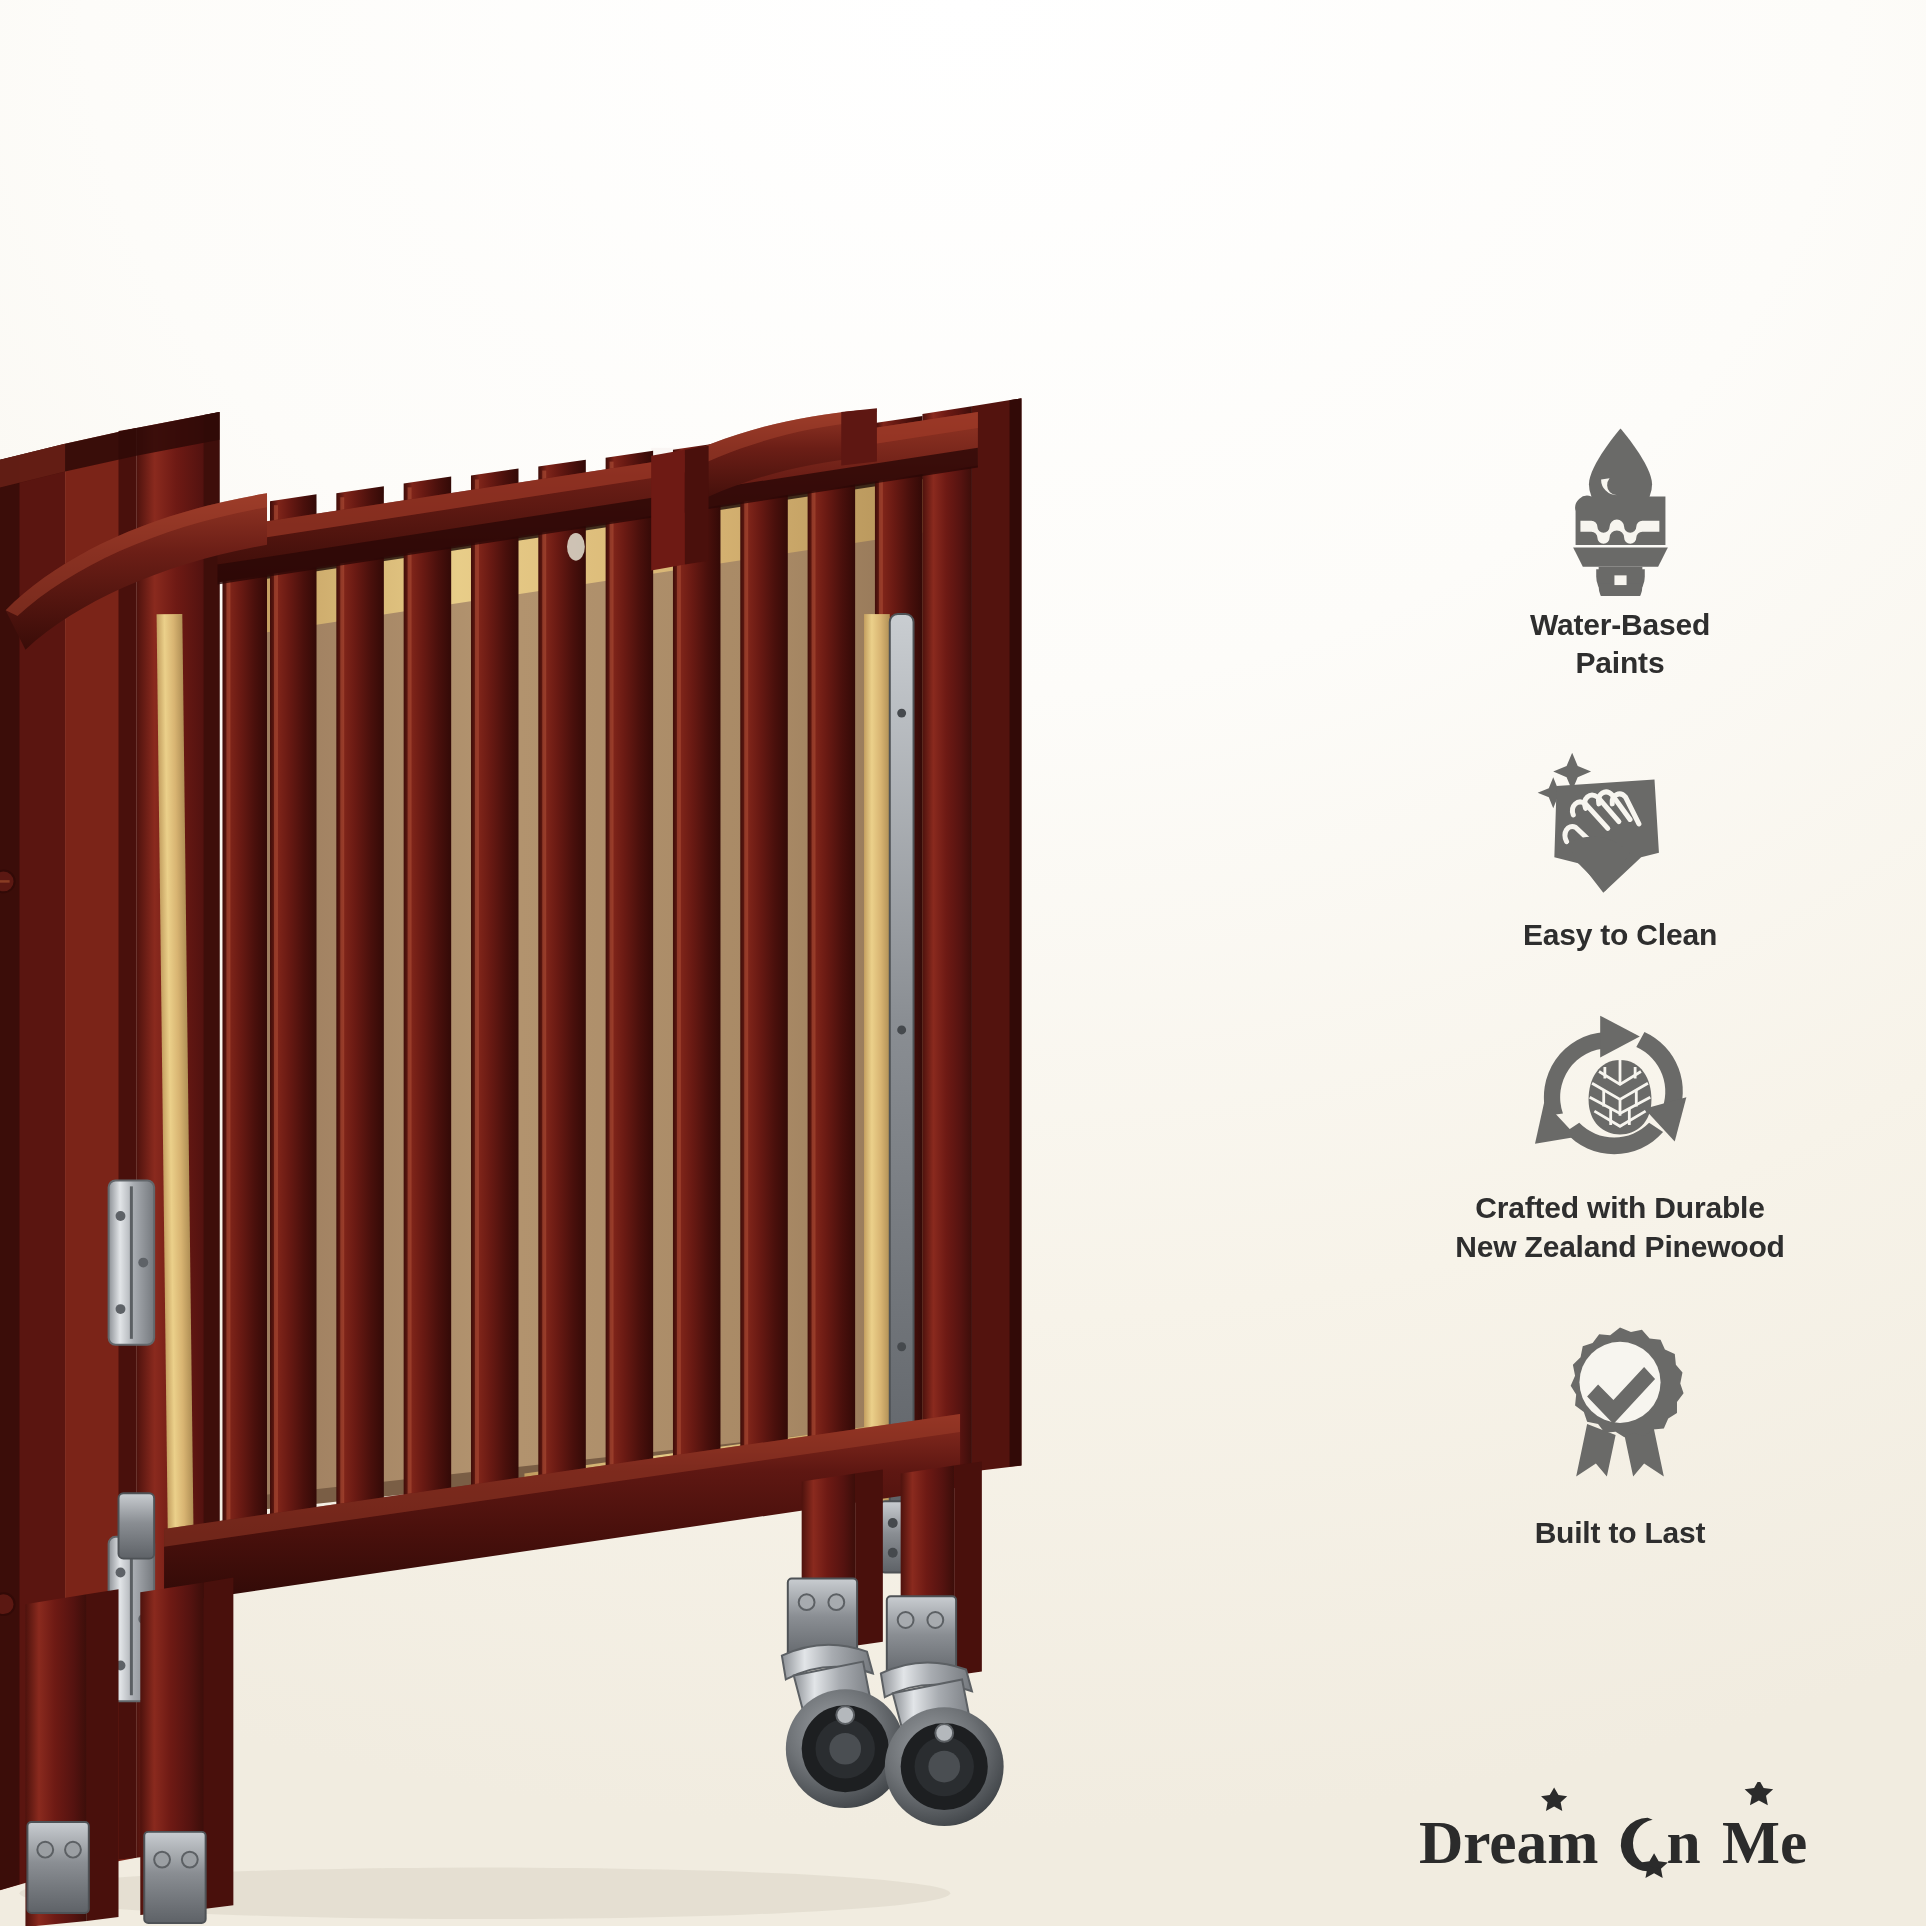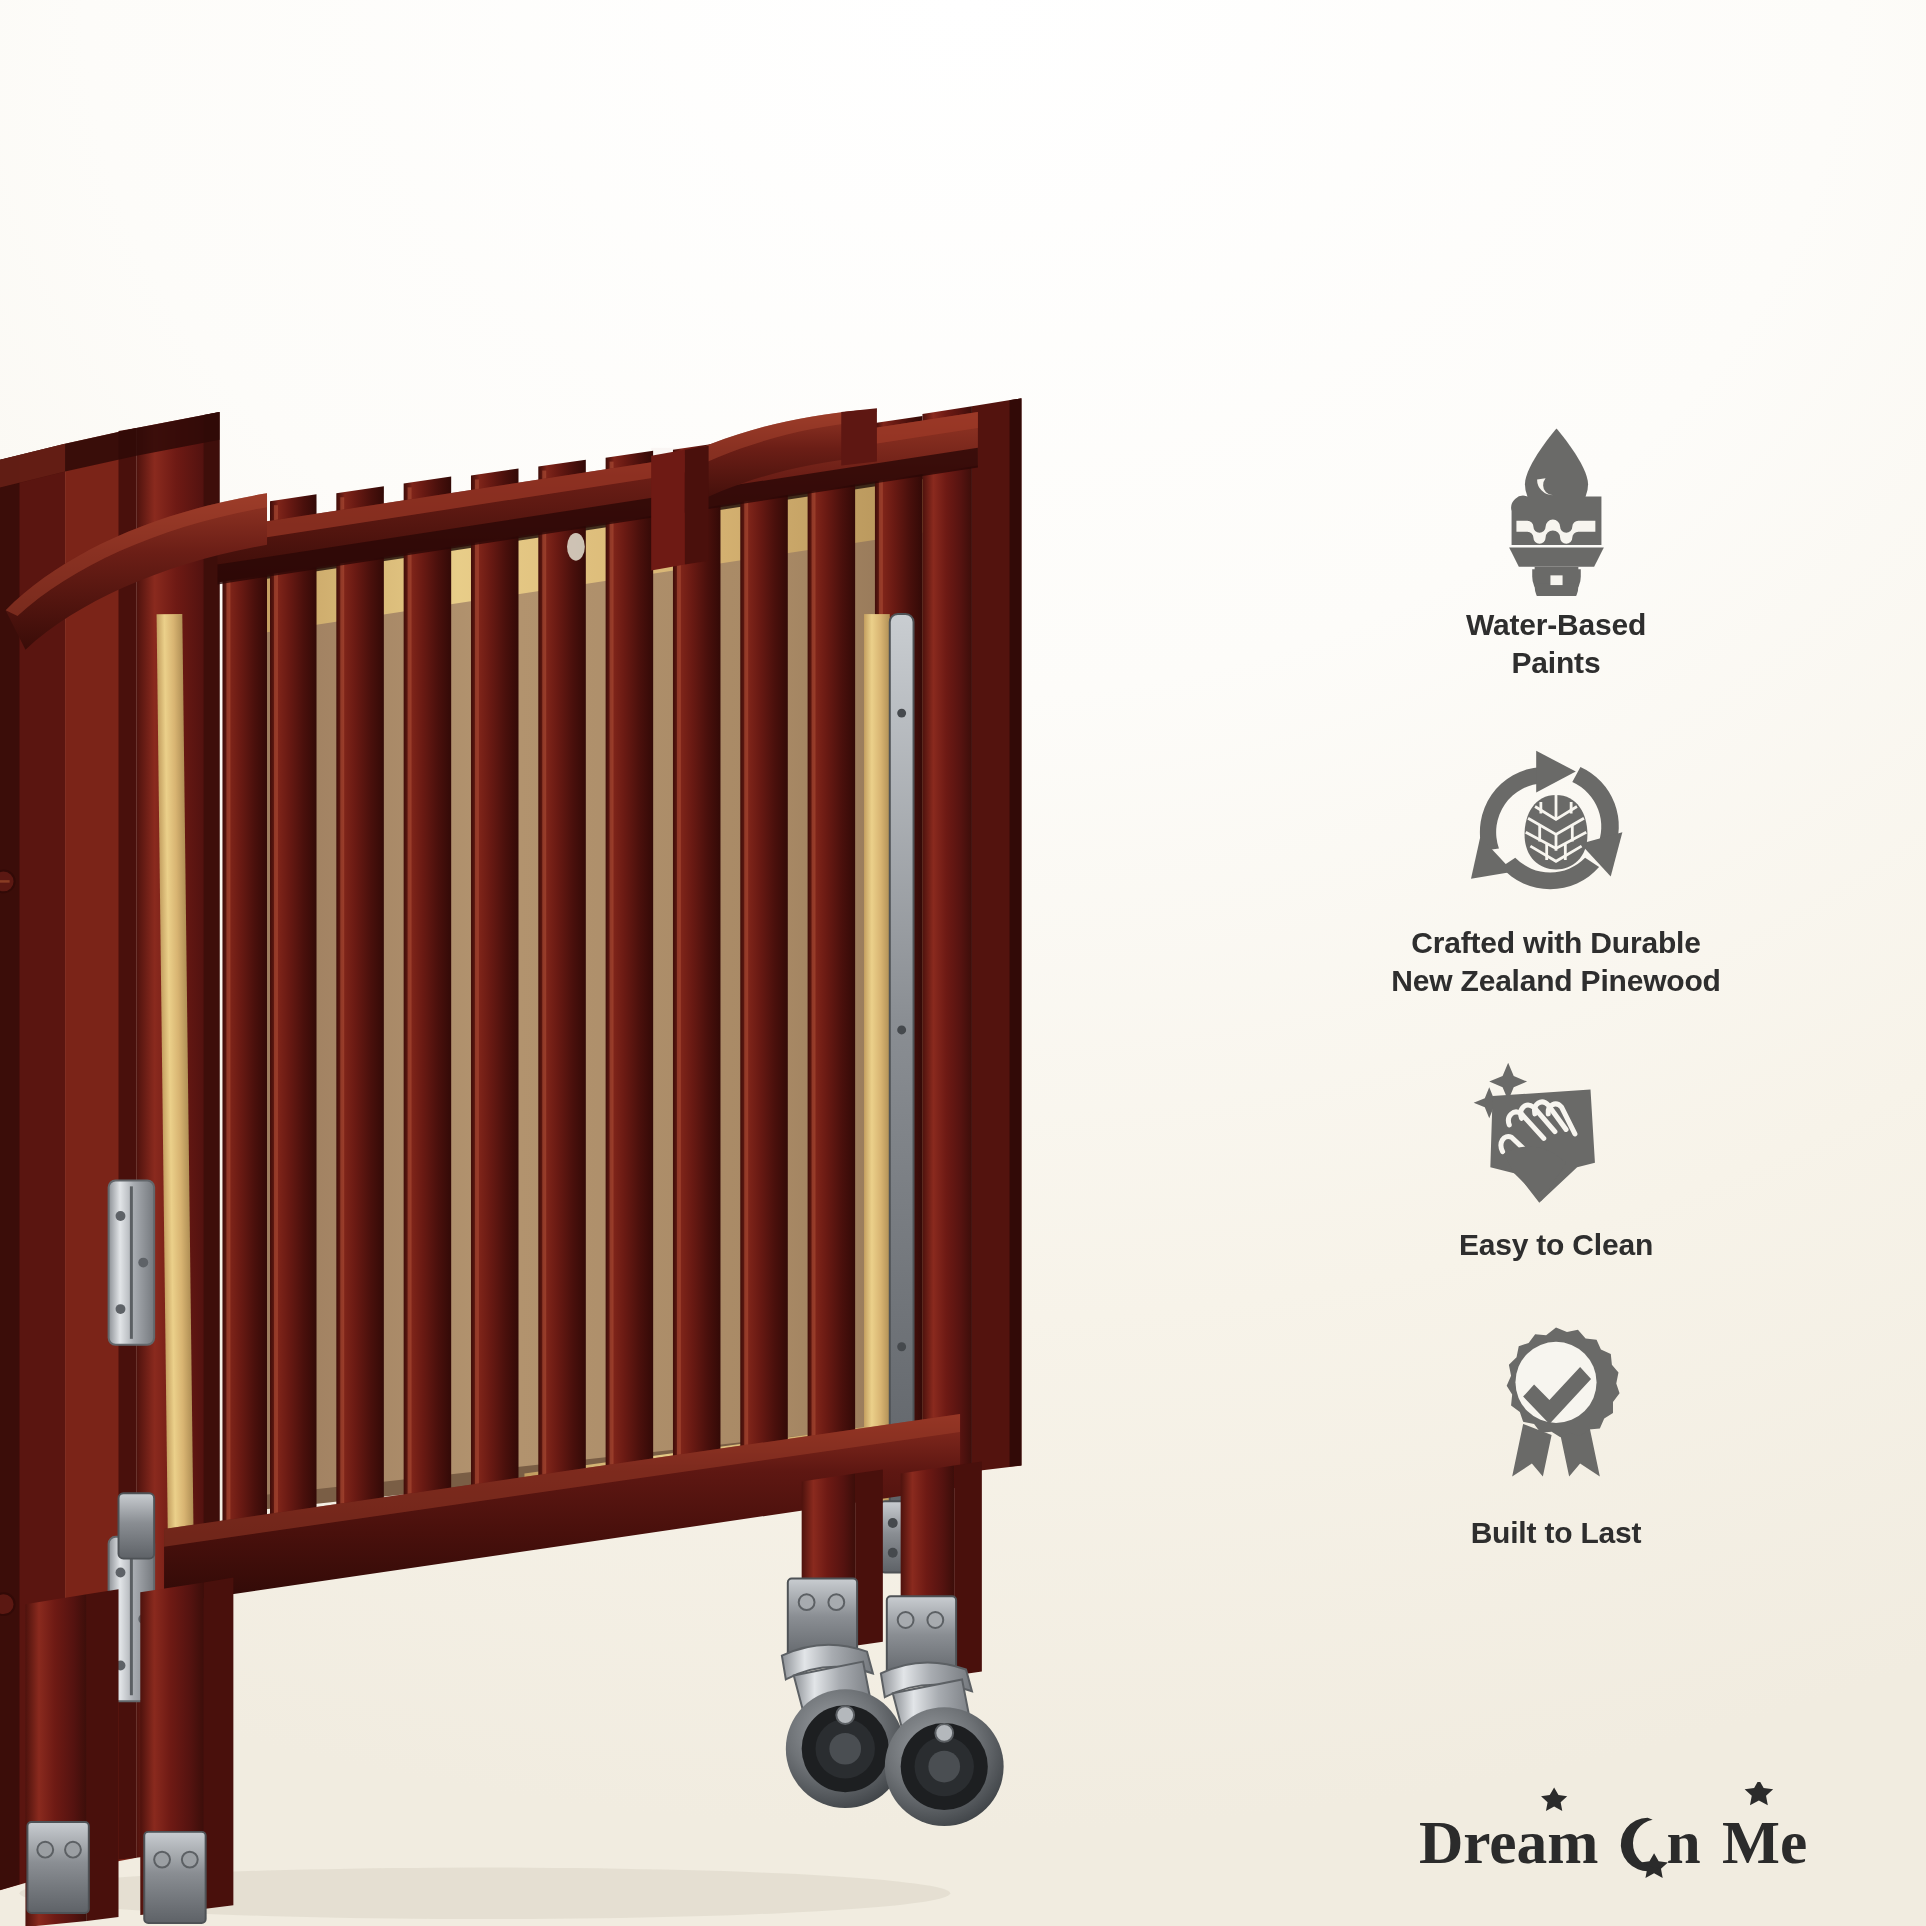--- a/index.html
+++ b/index.html
@@ -24,21 +24,21 @@
     font-weight:bold;
     line-height:1.14;
     letter-spacing:-0.5px;
     white-space:pre-line;
     z-index:40;
   }
 
   
   #features{
     position:absolute;
-    left:1348px;top:426px;width:416px;
+    left:1412px;top:426px;width:416px;
     display:flex;flex-direction:column;align-items:center;
     z-index:30;
   }
   .feature{
     width:100%;
     display:flex;flex-direction:column;align-items:center;
     margin-bottom:57px;
   }
   .feature:last-child{margin-bottom:0;gap:19px;}
   .feat-icon{
@@ -345,20 +345,45 @@
 
             <path d="M40 118 h40 v6 a20 20 0 0 1 -40 0 Z"></path>
             <rect x="42" y="116" width="36" height="14"></rect>
             <path d="M42 130 h36 v2 a18 18 0 0 1 -36 0 Z"></path>
             <rect x="55" y="123" width="10" height="8" fill="#F7F5EF"></rect>
           </g>
         </svg>
       </div>
       <div class="feat-label">Water-Based
 Paints</div>
+    </div>
+
+    <div class="feature f-clean">
+      <div class="feat-icon">
+        <svg viewBox="0 0 150 142" width="168" height="158" xmlns="http://www.w3.org/2000/svg">
+          <g fill="#6A6A68">
+
+            <path d="M32 6 L37 18 L49 23 L37 28 L32 40 L27 28 L15 23 L27 18 Z"></path>
+            <path d="M9 28 L13 38 L23 42 L13 46 L9 56 L5 46 L-5 42 L5 38 Z" transform="translate(6,0)"></path>
+
+            <path d="M18 36 L106 30 L110 96 L94 100 L60 132 L40 106 L16 100 Z"></path>
+
+            <g fill="none" stroke="#F7F5EF" stroke-width="4.5" stroke-linecap="round" stroke-linejoin="round">
+              <path d="M27 86 C 23 78, 28 70, 35 73 L 55 92"></path>
+              <path d="M33 62 C 30 54, 37 47, 44 52 L 64 74"></path>
+              <path d="M44 56 C 41 47, 48 41, 55 46 L 74 68"></path>
+              <path d="M56 52 C 54 43, 62 38, 68 44 L 84 66"></path>
+              <path d="M68 52 C 67 44, 75 40, 80 46 L 92 70"></path>
+            </g>
+            <path d="M28 88 C 44 78, 66 78, 84 96 L 62 130 L36 104 Z" fill="#6A6A68"></path>
+            <path d="M27 86 C 23 78, 28 70, 35 73 L 57 93 C 48 90, 36 90, 27 86 Z" fill="#F7F5EF" opacity="0"></path>
+          </g>
+        </svg>
+      </div>
+      <div class="feat-label">Easy to Clean</div>
     </div>
 
     <div class="feature f-wood">
       <div class="feat-icon">
         <svg viewBox="0 0 150 146" width="176" height="170" xmlns="http://www.w3.org/2000/svg">
           <g fill="#6A6A68">
 
             <path d="M12 90 A56 56 0 0 1 62 18 l3 14 A42 42 0 0 0 26 88 Z"></path>
             <path d="M58 4 L92 22 L58 40 Z"></path>
 
@@ -380,45 +405,20 @@
                 <path d="M-8 12 L-8 26 M8 12 L8 26"></path>
               </g>
             </g>
           </g>
         </svg>
       </div>
       <div class="feat-label">Crafted with Durable
 New Zealand Pinewood</div>
     </div>
 
-    <div class="feature f-clean">
-      <div class="feat-icon">
-        <svg viewBox="0 0 150 142" width="168" height="158" xmlns="http://www.w3.org/2000/svg">
-          <g fill="#6A6A68">
-
-            <path d="M32 6 L37 18 L49 23 L37 28 L32 40 L27 28 L15 23 L27 18 Z"></path>
-            <path d="M9 28 L13 38 L23 42 L13 46 L9 56 L5 46 L-5 42 L5 38 Z" transform="translate(6,0)"></path>
-
-            <path d="M18 36 L106 30 L110 96 L94 100 L60 132 L40 106 L16 100 Z"></path>
-
-            <g fill="none" stroke="#F7F5EF" stroke-width="4.5" stroke-linecap="round" stroke-linejoin="round">
-              <path d="M27 86 C 23 78, 28 70, 35 73 L 55 92"></path>
-              <path d="M33 62 C 30 54, 37 47, 44 52 L 64 74"></path>
-              <path d="M44 56 C 41 47, 48 41, 55 46 L 74 68"></path>
-              <path d="M56 52 C 54 43, 62 38, 68 44 L 84 66"></path>
-              <path d="M68 52 C 67 44, 75 40, 80 46 L 92 70"></path>
-            </g>
-            <path d="M28 88 C 44 78, 66 78, 84 96 L 62 130 L36 104 Z" fill="#6A6A68"></path>
-            <path d="M27 86 C 23 78, 28 70, 35 73 L 57 93 C 48 90, 36 90, 27 86 Z" fill="#F7F5EF" opacity="0"></path>
-          </g>
-        </svg>
-      </div>
-      <div class="feat-label">Easy to Clean</div>
-    </div>
-
     <div class="feature f-badge">
       <div class="feat-icon">
         <svg viewBox="0 0 140 146" width="158" height="160" xmlns="http://www.w3.org/2000/svg">
           <g fill="#6A6A68">
 
             <path d="M40 94 L30 142 L48 130 L58 142 L66 104 Z"></path>
             <path d="M100 94 L110 142 L92 130 L82 142 L74 104 Z"></path>
 
             <g transform="translate(70,64)">
               <path d="M0 -58

